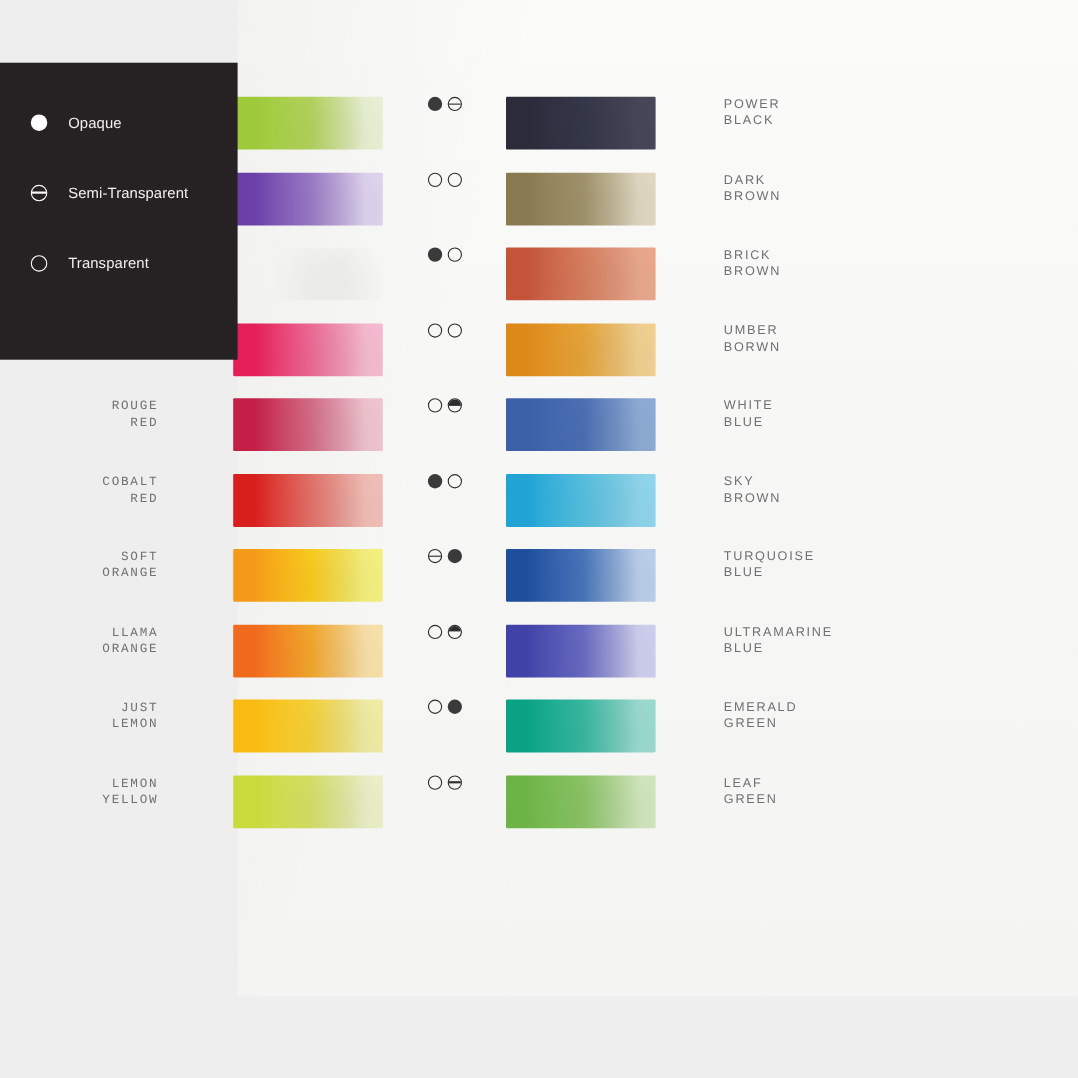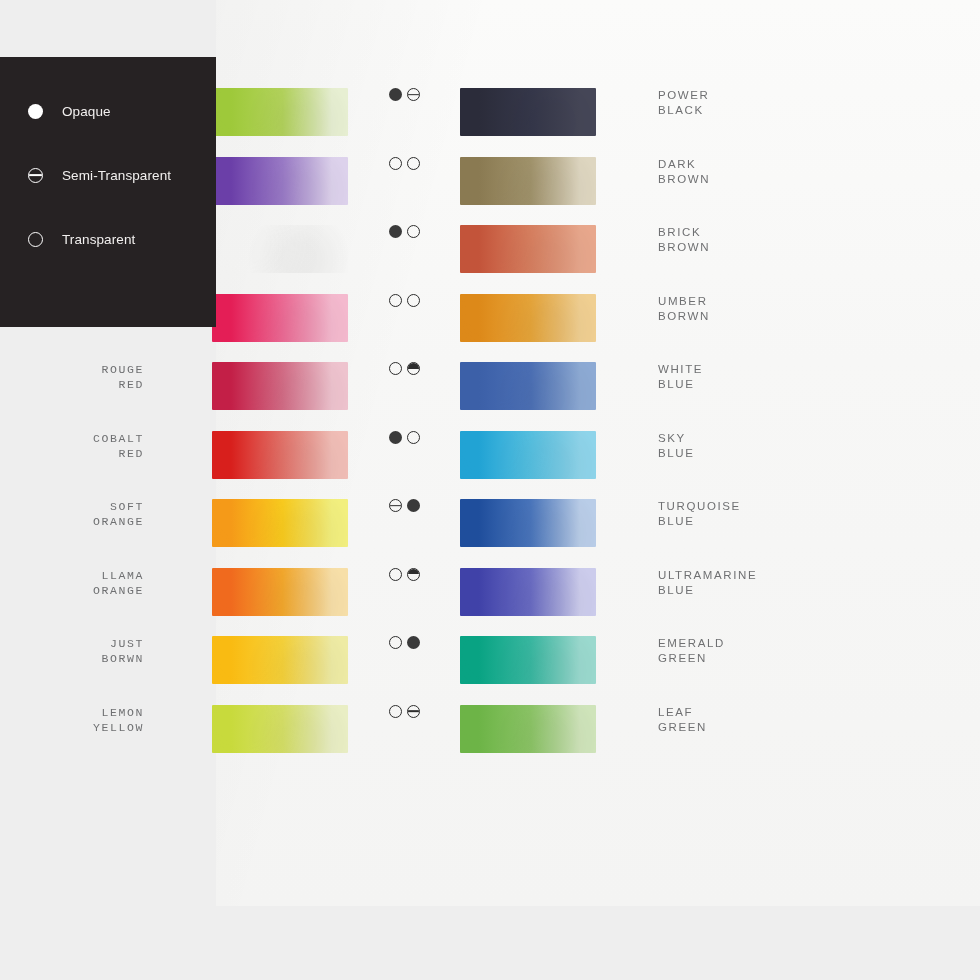--- a/index.html
+++ b/index.html
@@ -225,21 +225,21 @@
     <div class="swatch-row">
       <div class="row-label">LLAMA
 ORANGE</div>
       <div class="swatch" style="background: linear-gradient(90deg, rgb(240, 106, 30) 0%, rgb(240, 106, 30) 14%, rgb(245, 169, 44) 52%, rgb(247, 223, 168) 88%, rgb(247, 223, 168) 100%);"></div>
       <div class="marker-cell">
         <span class="marker dark sm semi-opaque"></span>
       </div>
     </div>
     <div class="swatch-row">
       <div class="row-label">JUST
-BORWN</div>
+LEMON</div>
       <div class="swatch" style="background: linear-gradient(90deg, rgb(249, 187, 18) 0%, rgb(249, 187, 18) 14%, rgb(247, 211, 58) 52%, rgb(238, 235, 164) 88%, rgb(238, 235, 164) 100%);"></div>
       <div class="marker-cell">
         <span class="marker dark sm opaque"></span>
       </div>
     </div>
     <div class="swatch-row">
       <div class="row-label">LEMON
 YELLOW</div>
       <div class="swatch" style="background: linear-gradient(90deg, rgb(200, 218, 60) 0%, rgb(200, 218, 60) 14%, rgb(215, 225, 103) 52%, rgb(233, 238, 196) 88%, rgb(233, 238, 196) 100%);"></div>
       <div class="marker-cell">
@@ -287,21 +287,21 @@
       <div class="swatch" style="background: linear-gradient(90deg, rgb(60, 96, 168) 0%, rgb(60, 96, 168) 14%, rgb(76, 112, 182) 52%, rgb(141, 170, 212) 88%, rgb(141, 170, 212) 100%);"></div>
       <div class="row-label">WHITE
 BLUE</div>
     </div>
     <div class="swatch-row">
       <div class="marker-cell">
         <span class="marker dark sm opaque"></span>
       </div>
       <div class="swatch" style="background: linear-gradient(90deg, rgb(33, 163, 212) 0%, rgb(33, 163, 212) 14%, rgb(86, 193, 226) 52%, rgb(142, 212, 234) 88%, rgb(142, 212, 234) 100%);"></div>
       <div class="row-label">SKY
-BLUE</div>
+BROWN</div>
     </div>
     <div class="swatch-row">
       <div class="marker-cell">
         <span class="marker dark sm semi-transparent"></span>
       </div>
       <div class="swatch" style="background: linear-gradient(90deg, rgb(31, 78, 156) 0%, rgb(31, 78, 156) 14%, rgb(74, 118, 189) 52%, rgb(185, 205, 232) 88%, rgb(185, 205, 232) 100%);"></div>
       <div class="row-label">TURQUOISE
 BLUE</div>
     </div>
     <div class="swatch-row">

